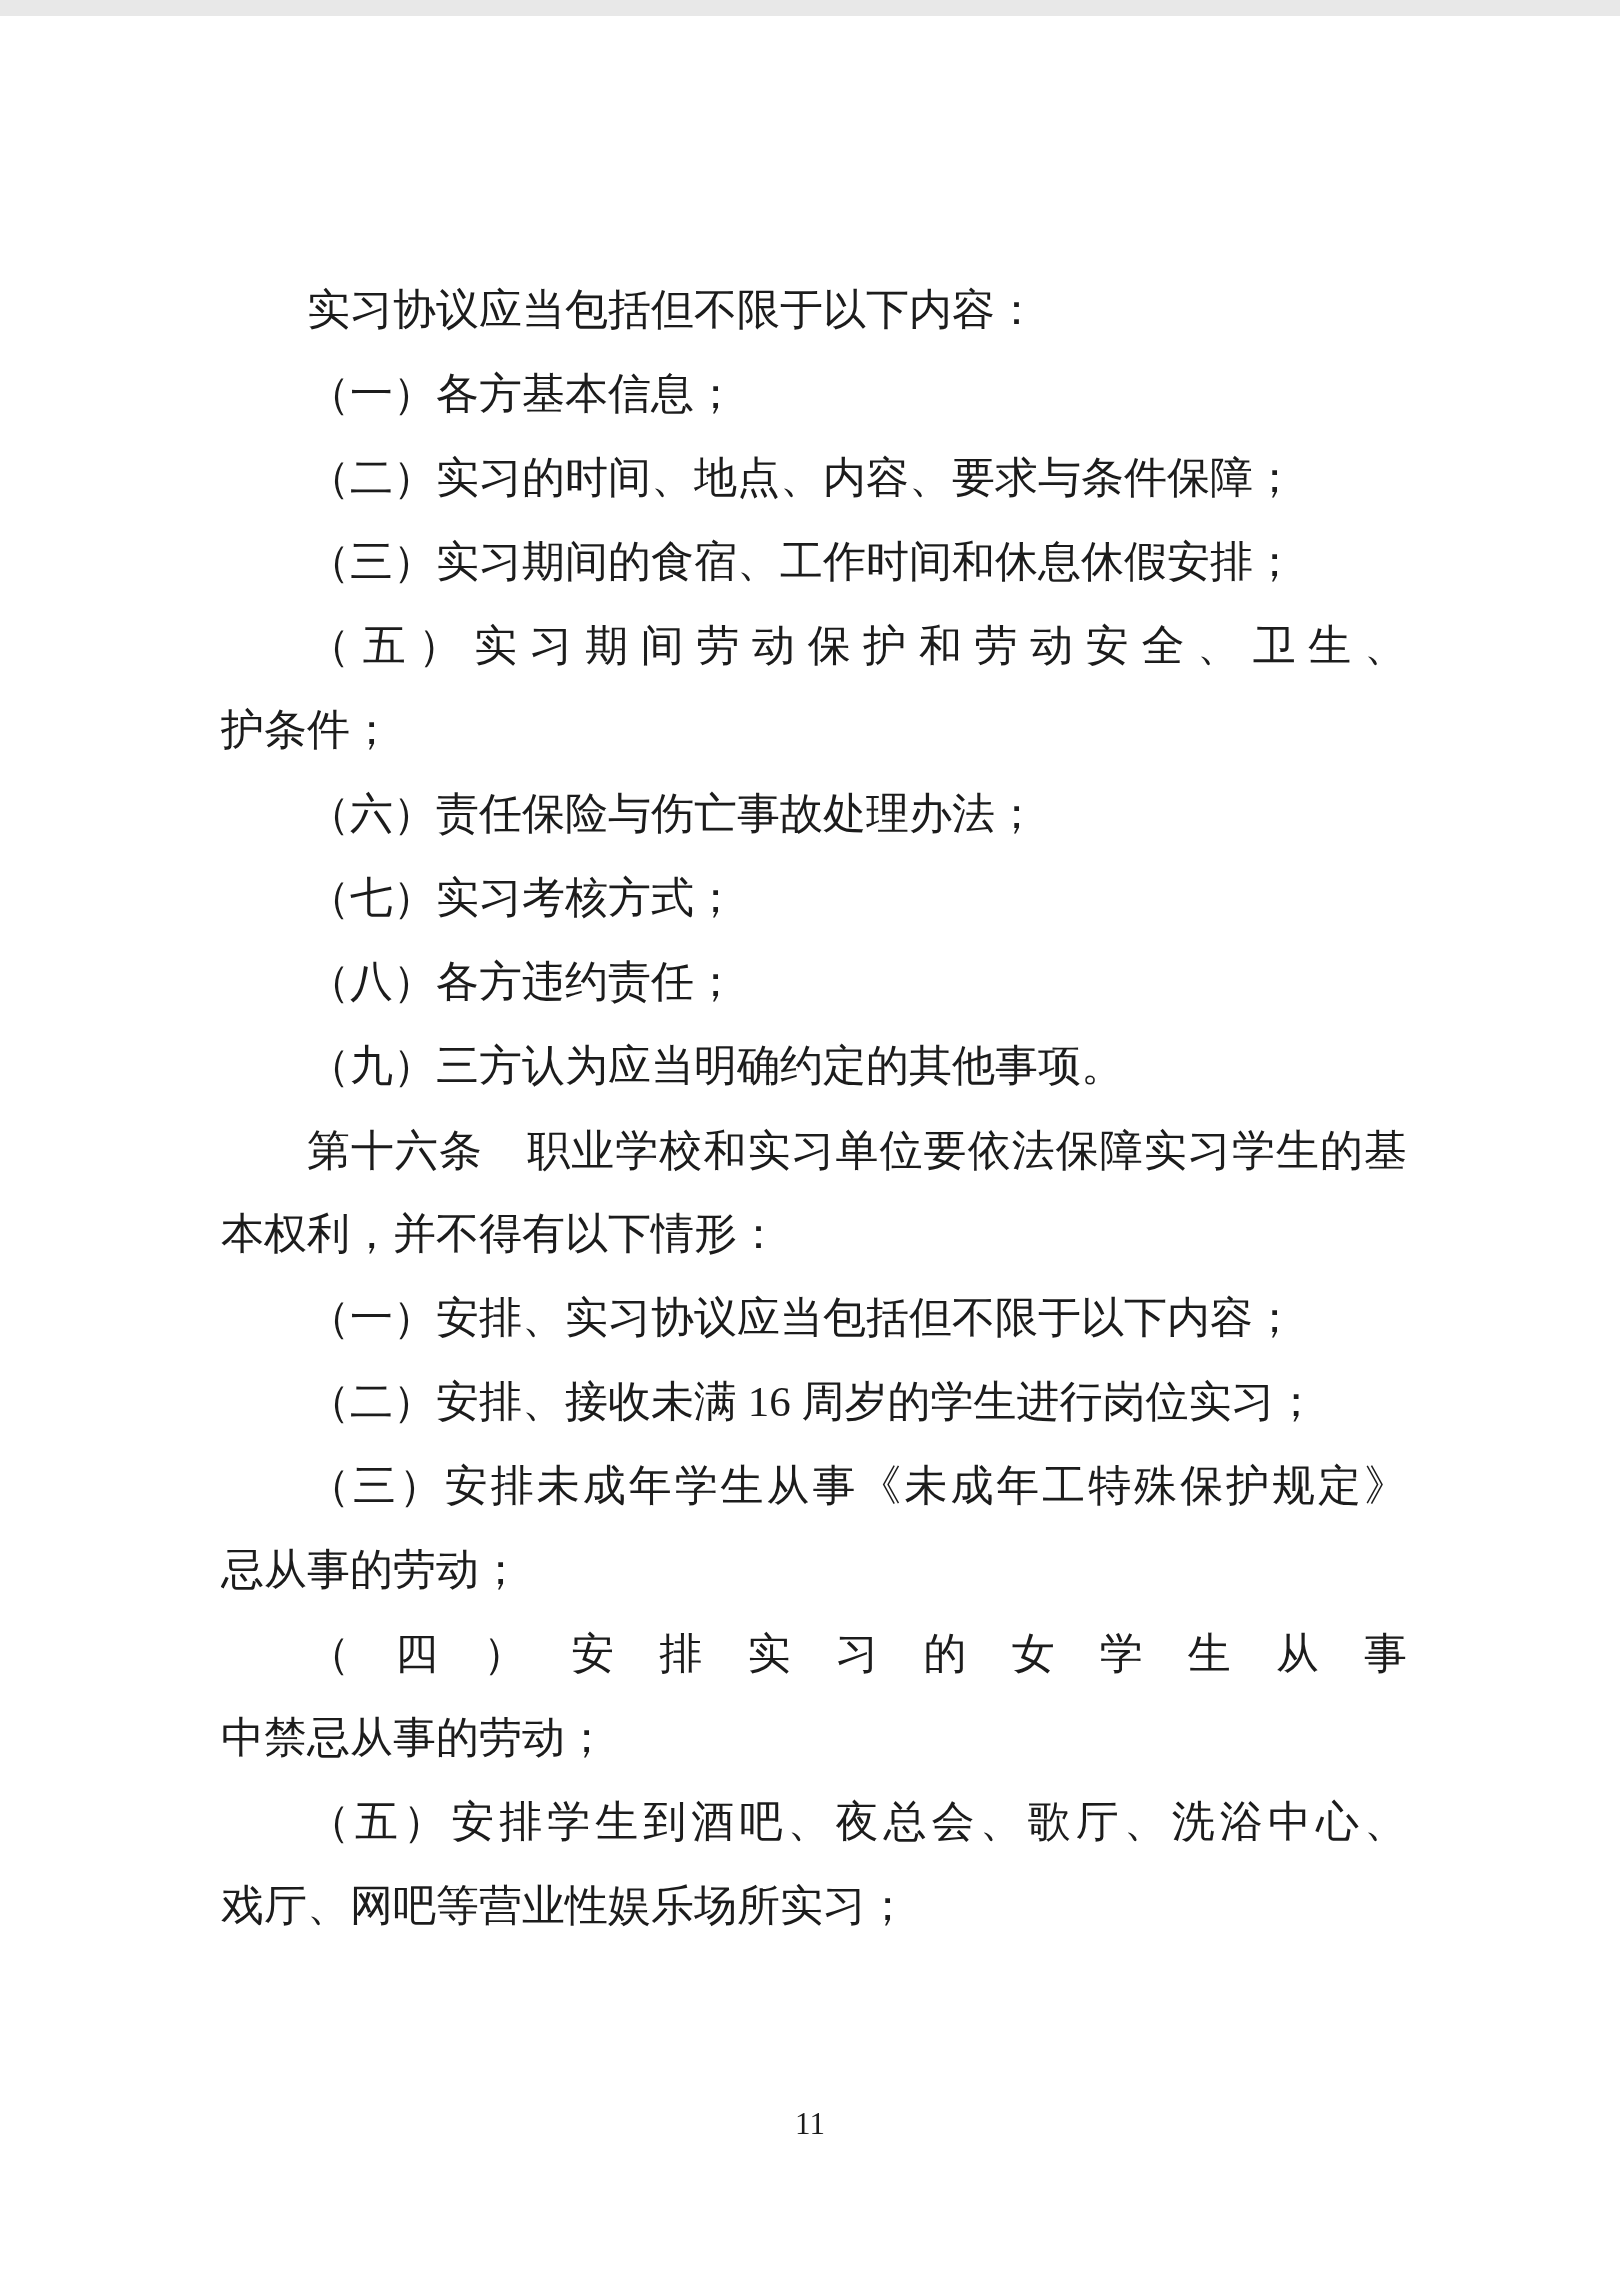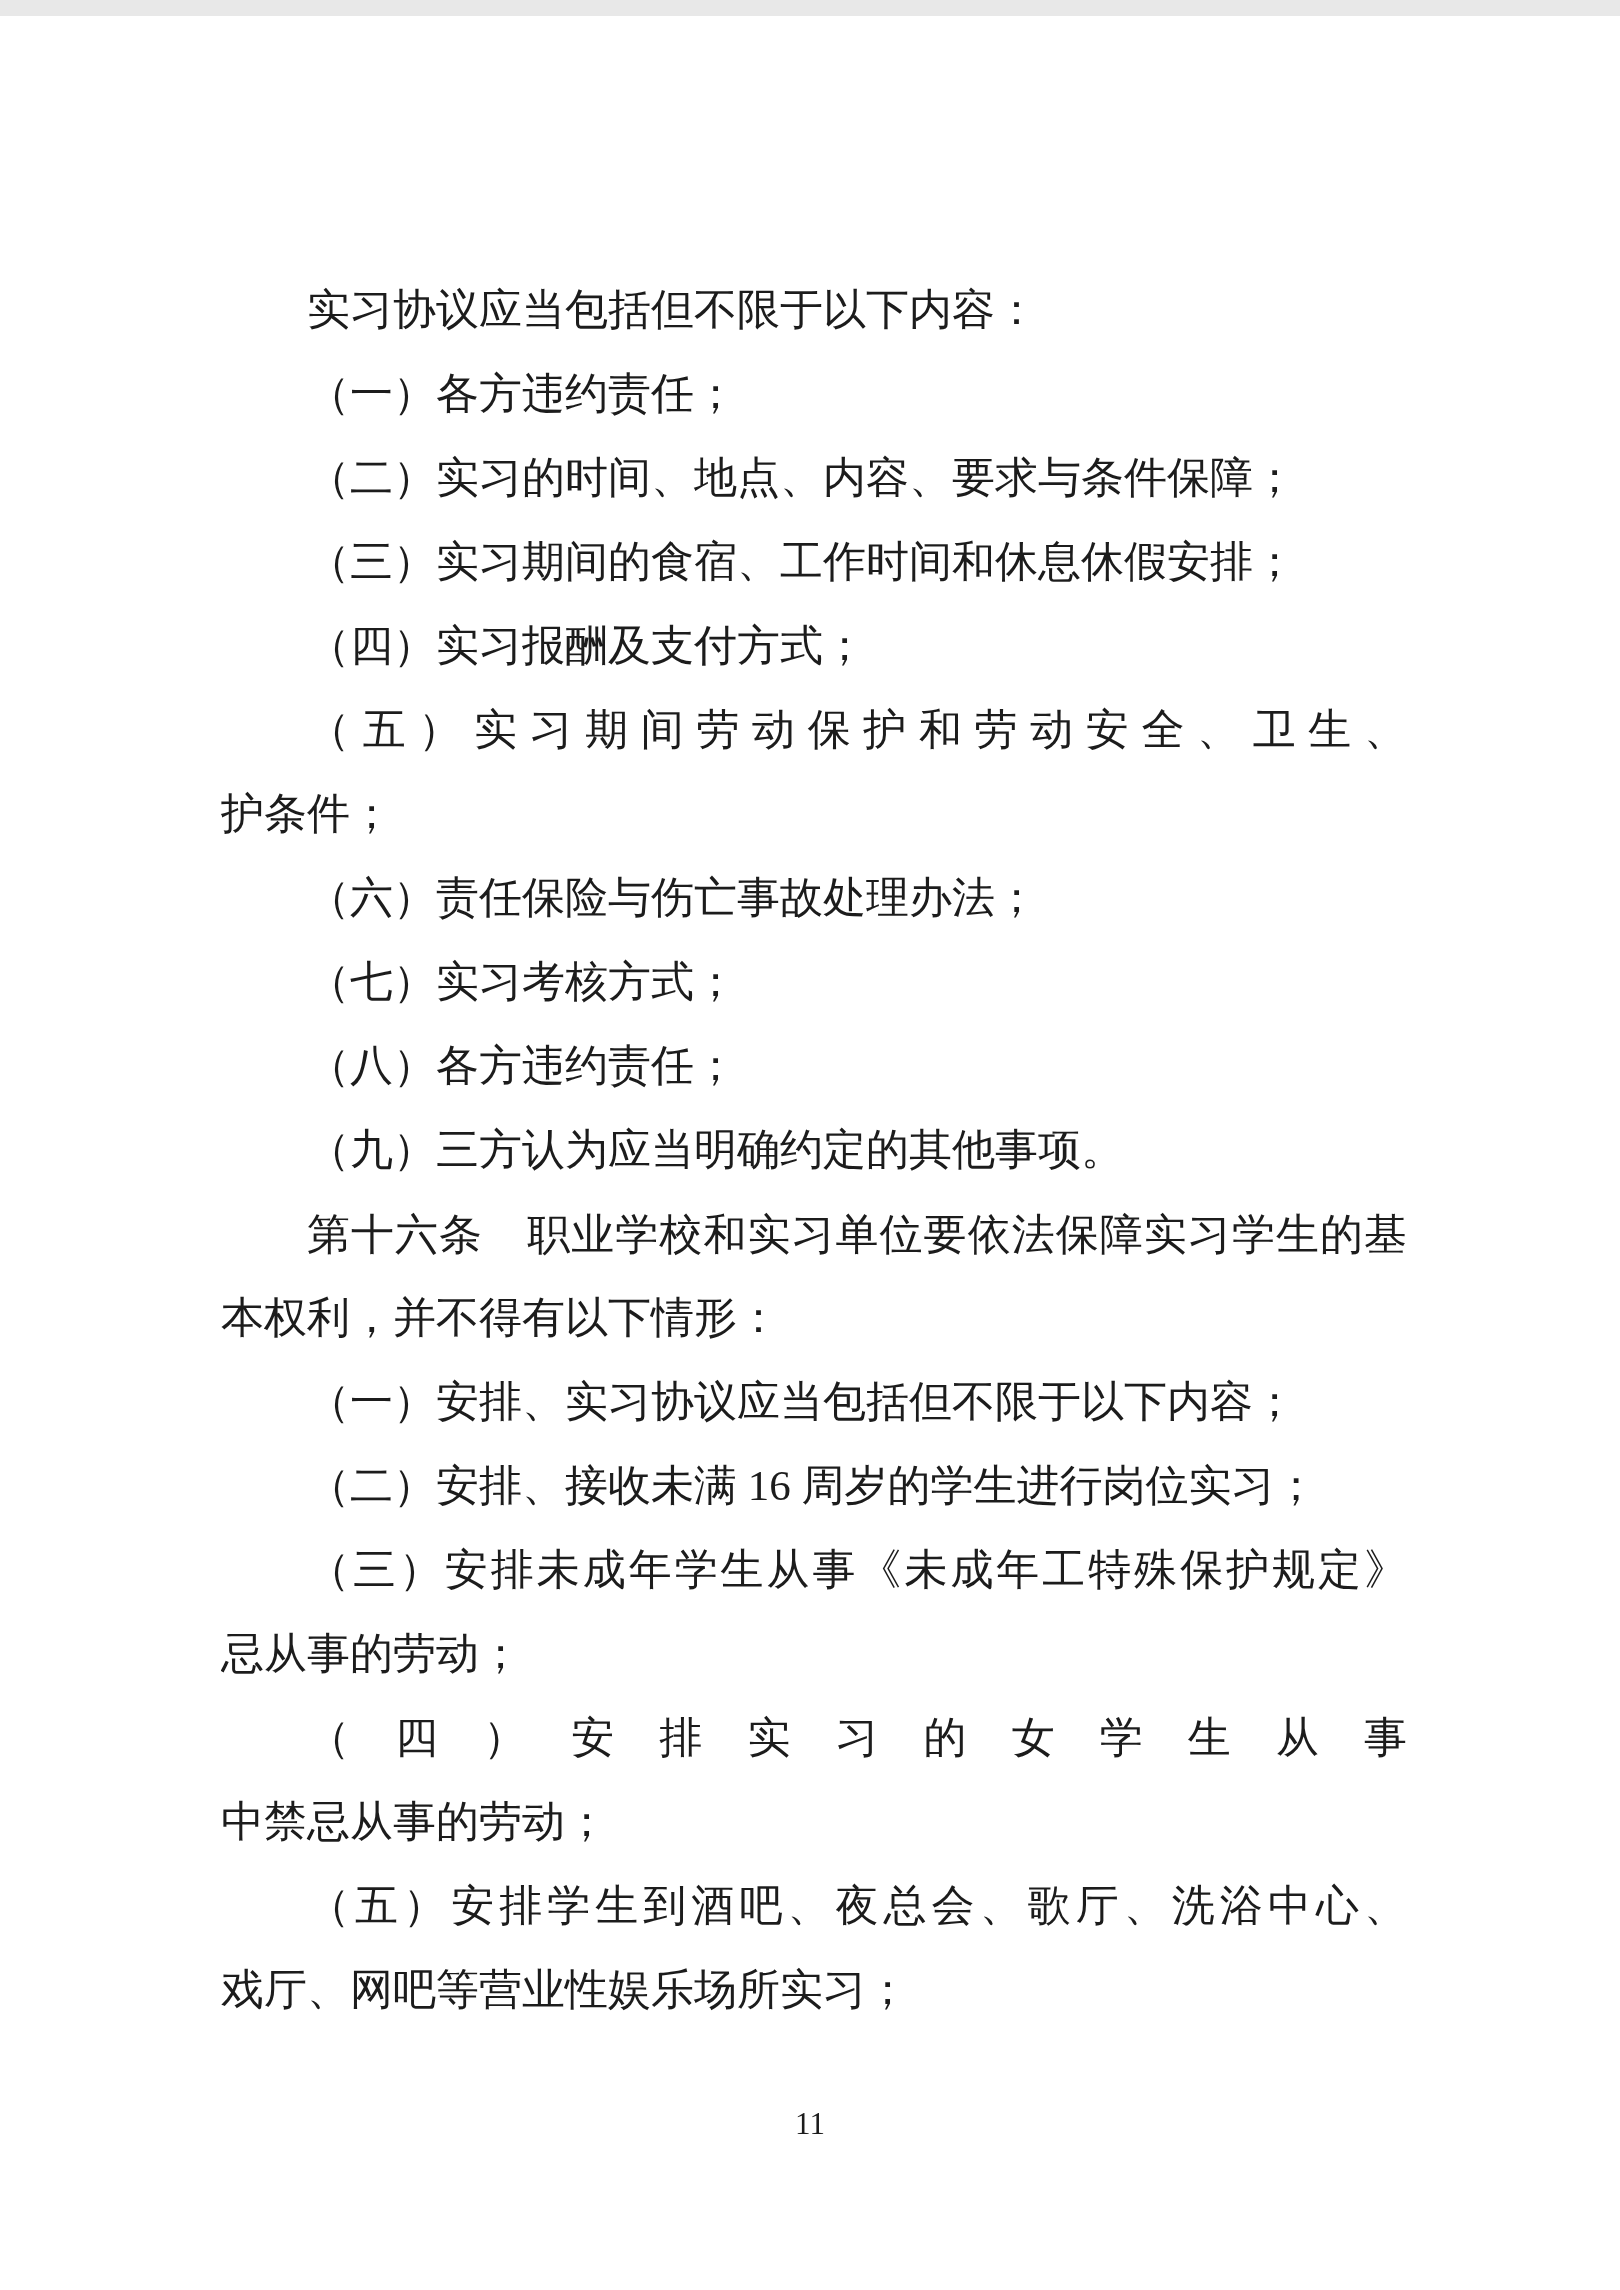--- a/index.html
+++ b/index.html
@@ -55,24 +55,23 @@
     color: var(--ink, #1c1c1c);
     font-family: "Liberation Serif", "DejaVu Serif", serif;
   }
 </style>
 </head>
 <body>
 
 <div class="page" style="--paper: #ffffff; --ink: #1c1c1c;">
   <div class="content" id="doc-body">
       <div class="line ind"><span>实习协议应当包括但不限于以下内容：</span></div>
-      <div class="line ind"><span>（一）各方违约责任；</span></div>
+      <div class="line ind"><span>（一）各方基本信息；</span></div>
       <div class="line ind"><span>（二）实习的时间、地点、内容、要求与条件保障；</span></div>
       <div class="line ind"><span>（三）实习期间的食宿、工作时间和休息休假安排；</span></div>
-      <div class="line ind"><span>（四）实习报酬及支付方式；</span></div>
       <div class="line ind str"><span>（五）实习期间劳动保护和劳动安全、卫生、职业病危害防</span></div>
       <div class="line"><span>护条件；</span></div>
       <div class="line ind"><span>（六）责任保险与伤亡事故处理办法；</span></div>
       <div class="line ind"><span>（七）实习考核方式；</span></div>
       <div class="line ind"><span>（八）各方违约责任；</span></div>
       <div class="line ind"><span>（九）三方认为应当明确约定的其他事项。</span></div>
       <div class="line ind str"><span class="art">第十六条</span><span>　职业学校和实习单位要依法保障实习学生的基</span></div>
       <div class="line"><span>本权利，并不得有以下情形：</span></div>
       <div class="line ind"><span>（一）安排、实习协议应当包括但不限于以下内容；</span></div>
       <div class="line ind"><span>（二）安排、接收未满 16 周岁的学生进行岗位实习；</span></div>

